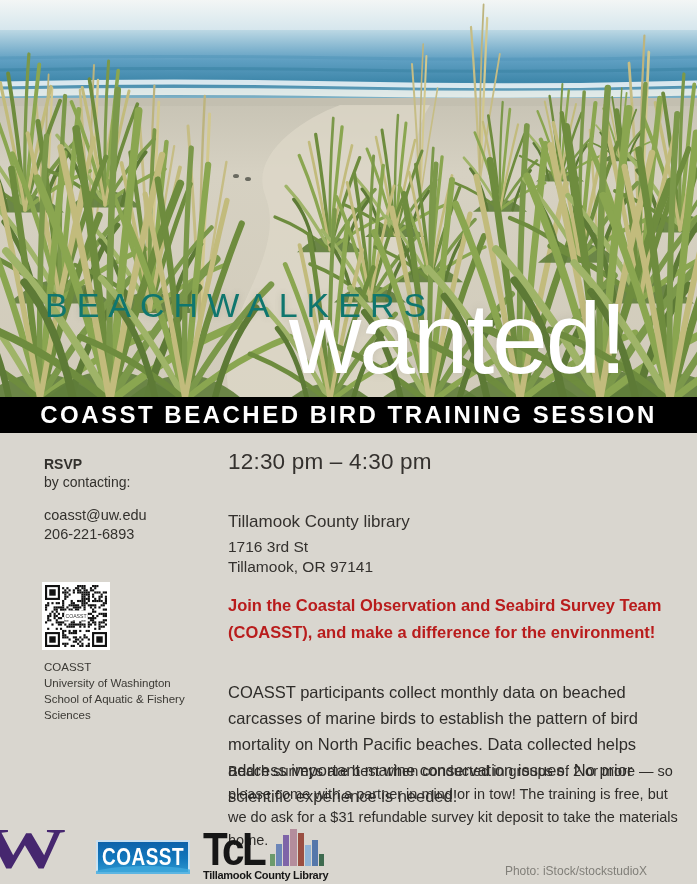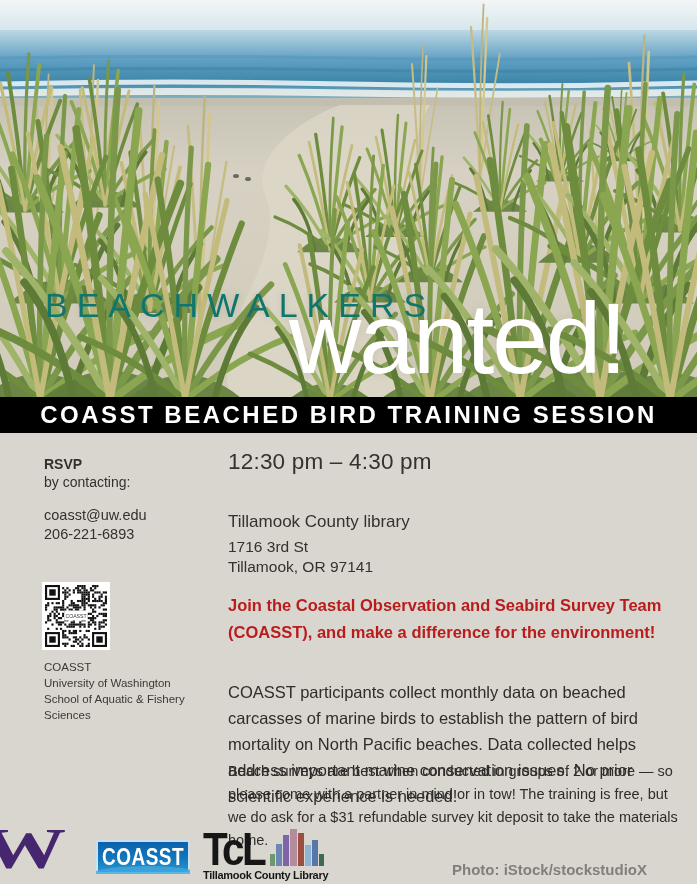--- a/index.html
+++ b/index.html
@@ -67,21 +67,21 @@
     letter-spacing:.5px;transform:scaleY(1.25);
   }
   .tcl-logo{position:absolute;left:203px;top:828px;width:130px;}
   .tcl-row{display:flex;align-items:flex-end;height:40px;}
   .tcl-acronym{
     font-size:46px;font-weight:700;line-height:38px;color:#161616;
     letter-spacing:-3px;transform:scaleX(.88);transform-origin:left bottom;
   }
   .tcl-bars{margin-left:-2px;}
   .tcl-name{font-size:11px;font-weight:700;color:#161616;letter-spacing:-.3px;margin-top:1px;white-space:nowrap;}
-  .credit{position:absolute;right:50px;bottom:6px;font-size:15px;font-weight:700;color:#817f79;}
+  .credit{position:absolute;right:50px;bottom:6px;font-size:12px;font-weight:400;color:#817f79;}
 </style>
 </head>
 <body>
 
 <div class="poster">
 
   <div class="photo">
     <svg width="697" height="397" viewBox="0 0 697 397" preserveAspectRatio="none">
       <defs>
         <linearGradient id="sky" x1="0" y1="0" x2="0" y2="1">

